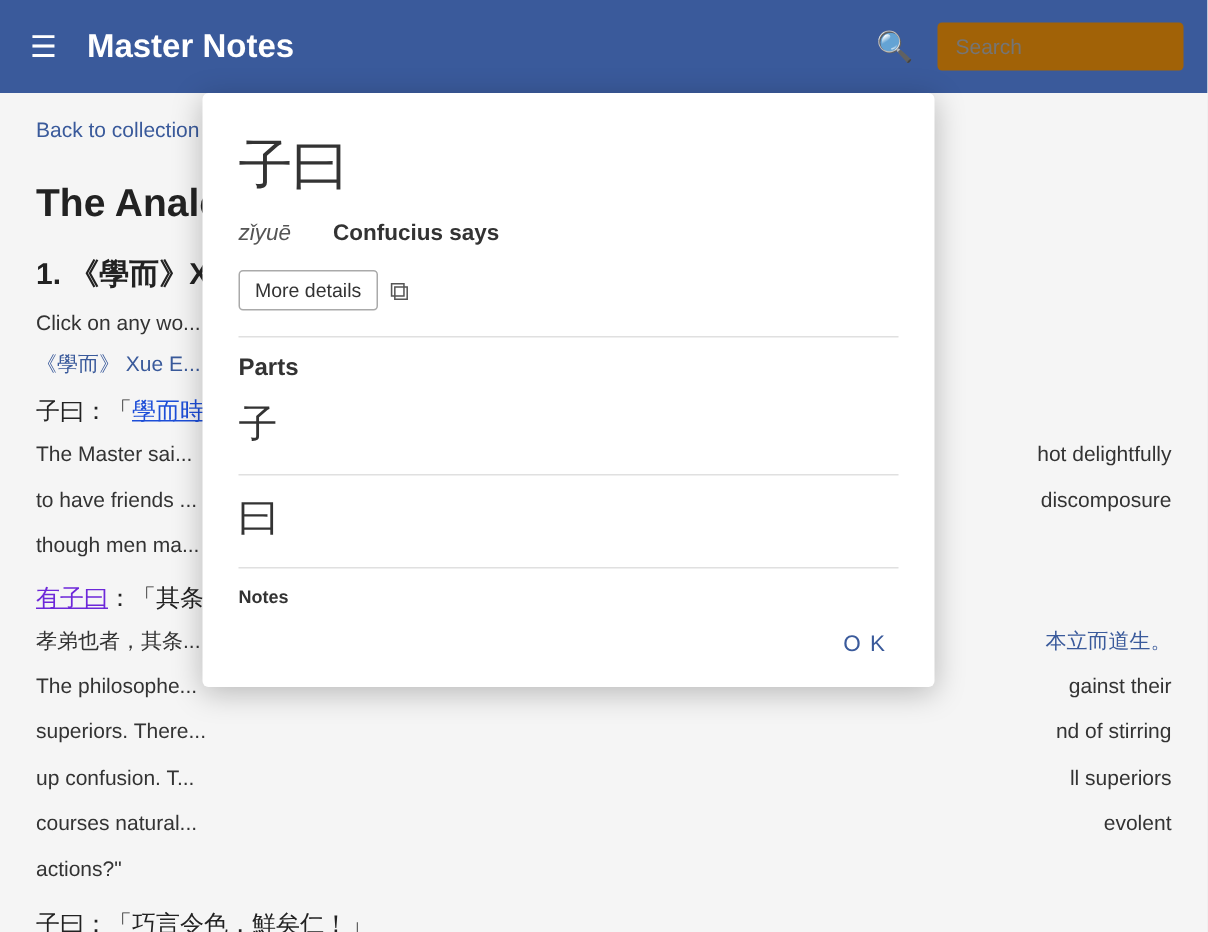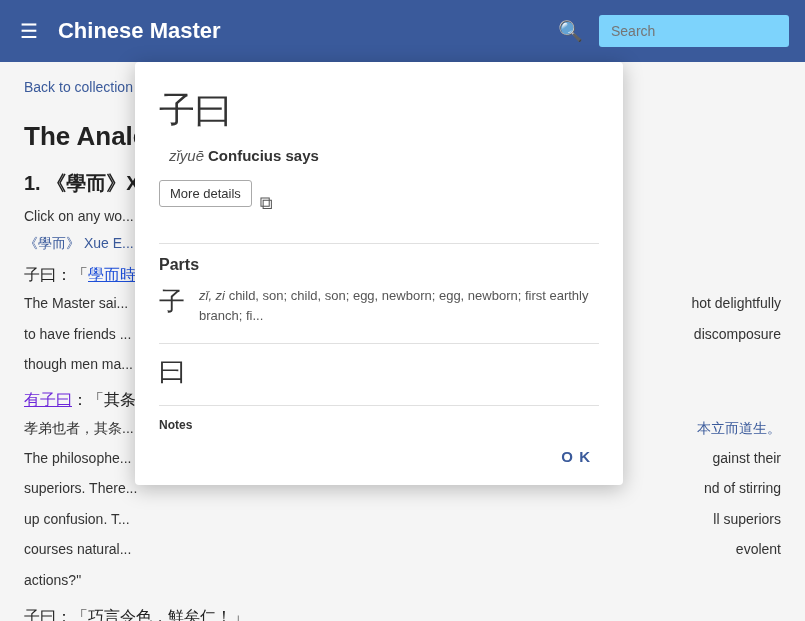--- a/index.html
+++ b/index.html
@@ -25,26 +25,26 @@
       font-size: 22px;
       font-weight: bold;
       flex: 1;
     }
     .header-search-icon {
       color: white;
       font-size: 20px;
       cursor: pointer;
     }
     .header-search-input {
-      background: #7dd3fc;
+      background: #a16207;
       border: none;
       border-radius: 3px;
       padding: 8px 12px;
       font-size: 14px;
-      width: 190px;
+      width: 164px;
       outline: none;
     }
 
     
     .page-content {
       padding: 16px 24px;
       background: #f5f5f5;
       min-height: 559px;
       position: relative;
     }
@@ -115,43 +115,42 @@
       z-index: 10;
     }
     .modal-chinese-title {
       font-size: 36px;
       color: #333;
       margin-bottom: 12px;
     }
     .modal-pinyin-line {
       display: flex;
       align-items: center;
-      gap: 4px;
+      gap: 28px;
       margin-bottom: 16px;
-      margin-left: 10px;
     }
     .modal-pinyin {
       font-style: italic;
       font-size: 15px;
       color: #555;
     }
     .modal-meaning {
       font-size: 15px;
       color: #333;
       font-weight: bold;
     }
     .modal-more-details-btn {
       border: 1px solid #aaa;
       background: white;
       padding: 5px 10px;
       font-size: 13px;
       cursor: pointer;
       border-radius: 3px;
       color: #333;
-      margin-bottom: 20px;
+      margin-bottom: 1px;
     }
     .modal-copy-icon {
       cursor: pointer;
       color: #555;
       font-size: 18px;
       margin-left: 8px;
     }
     .modal-toolbar {
       display: flex;
       align-items: center;
@@ -193,37 +192,37 @@
     .modal-footer {
       display: flex;
       justify-content: flex-end;
       margin-top: 12px;
     }
     .modal-ok-btn {
       background: transparent;
       border: none;
       color: #3a5a9b;
       font-size: 15px;
-      font-weight: bold;
+      font-weight: normal;
       cursor: pointer;
       padding: 4px 8px;
       letter-spacing: 1px;
     }
     hr.modal-divider {
       border: none;
       border-top: 1px solid #e0e0e0;
       margin: 8px 0 12px 0;
     }
   </style>
 </head>
 <body>
 
 <header class="header">
   <span class="header-menu-icon">☰</span>
-  <span class="header-title">Chinese Master</span>
+  <span class="header-title">Master Notes</span>
   <span class="header-search-icon">🔍</span>
   <input class="header-search-input" type="text" placeholder="Search" style="">
 </header>
 
 <div class="page-content">
 
   
   <a class="back-link">Back to collection</a>
   <div class="page-title">The Analects of Confucius 論語</div>
 
@@ -264,24 +263,20 @@
       <button class="modal-more-details-btn">More details</button>
       <span class="modal-copy-icon">⧉</span>
     </div>
 
     <hr class="modal-divider">
 
     <div class="modal-parts-heading">Parts</div>
 
     <div class="modal-part-item">
       <div class="modal-part-char">子</div>
-      <div class="modal-part-details">
-        <span class="modal-part-pinyin">zǐ, zi</span>
-        <span> child, son; child, son; egg, newborn; egg, newborn; first earthly branch; fi...</span>
-      </div>
     </div>
 
     <hr class="modal-divider">
 
     <div class="modal-part-item">
       <div class="modal-part-char">曰</div>
     </div>
 
     <hr class="modal-divider">
 

